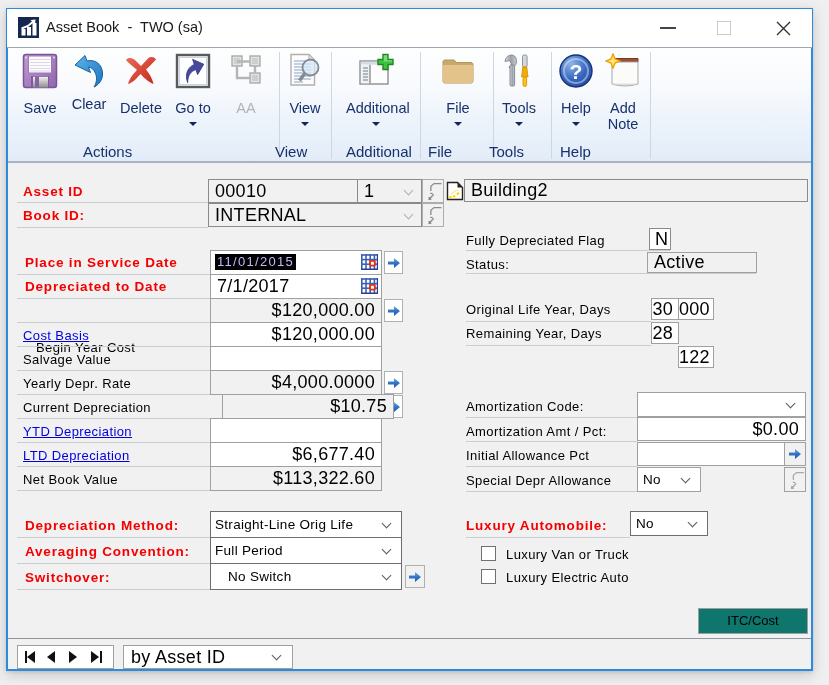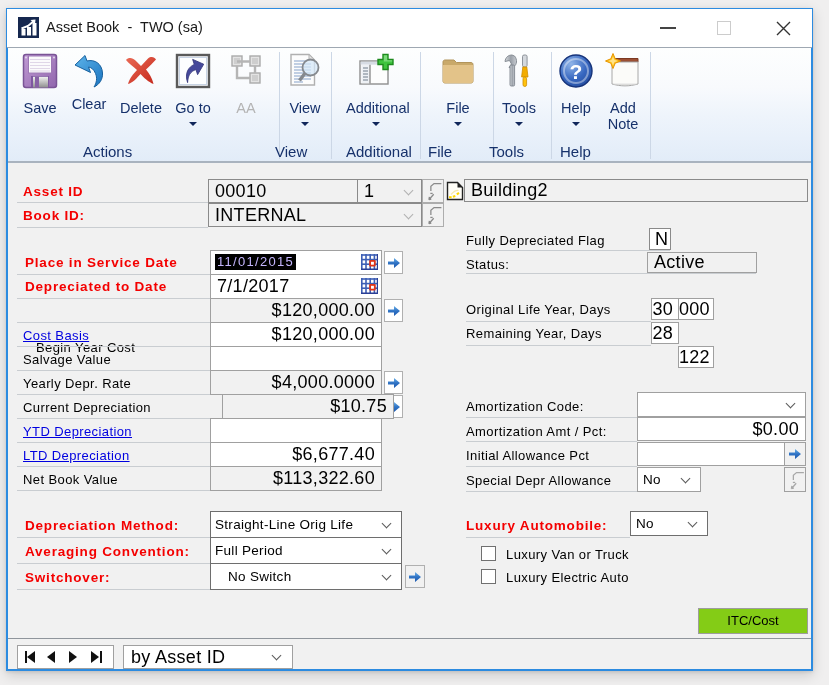--- a/index.html
+++ b/index.html
@@ -431,21 +431,21 @@
 
   <div class="rlbl" style="left:466px; top:518px;">Luxury Automobile:</div>
   <div class="sepline" style="left:466px; top:537px; width:164px;"></div>
   <div class="fld" style="left:630px; top:511px; width:78px; height:25px; line-height:23px; padding-left:5px; border-color:#6e6e6e; font-size:13.5px;">No</div>
   <div class="chev" style="left:689px; top:519px;"></div>
   <div class="checkbox" style="left:481px; top:546px;"></div>
   <div class="lbl" style="left:506px; top:547px;">Luxury Van or Truck</div>
   <div class="checkbox" style="left:481px; top:569px;"></div>
   <div class="lbl" style="left:506px; top:570px;">Luxury Electric Auto</div>
 
-  <div class="abs" style="left:698px; top:608px; width:110px; height:26px; background:#84cc16; border:1px solid #9d9d9d; font-size:13px; text-align:center; line-height:24px;">ITC/Cost</div>
+  <div class="abs" style="left:698px; top:608px; width:110px; height:26px; background:#0f766e; border:1px solid #9d9d9d; font-size:13px; text-align:center; line-height:24px;">ITC/Cost</div>
 
   <div class="abs" style="left:8px; top:638px; width:803px; height:1px; background:#8f959c;"></div>
   <div class="fld" style="left:17px; top:645px; width:97px; height:24px;"></div>
   <div class="navtri" style="left:27px; top:651px; border-top:6px solid transparent; border-bottom:6px solid transparent; border-right:8px solid #111;"></div>
   <div class="abs" style="left:25px; top:651px; width:2px; height:12px; background:#111;"></div>
   <div class="navtri" style="left:47px; top:651px; border-top:6px solid transparent; border-bottom:6px solid transparent; border-right:8px solid #111;"></div>
   <div class="navtri" style="left:69px; top:651px; border-top:6px solid transparent; border-bottom:6px solid transparent; border-left:8px solid #111;"></div>
   <div class="navtri" style="left:91px; top:651px; border-top:6px solid transparent; border-bottom:6px solid transparent; border-left:8px solid #111;"></div>
   <div class="abs" style="left:100px; top:651px; width:2px; height:12px; background:#111;"></div>
   <div class="fld" style="left:123px; top:645px; width:170px; height:24px; line-height:22px; padding-left:7px;">by Asset ID</div>

